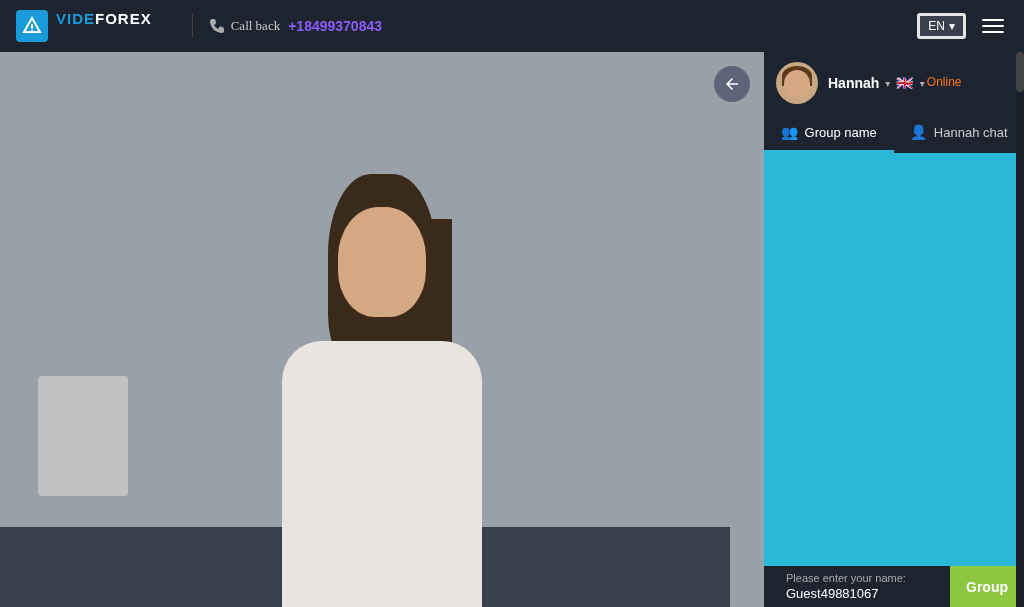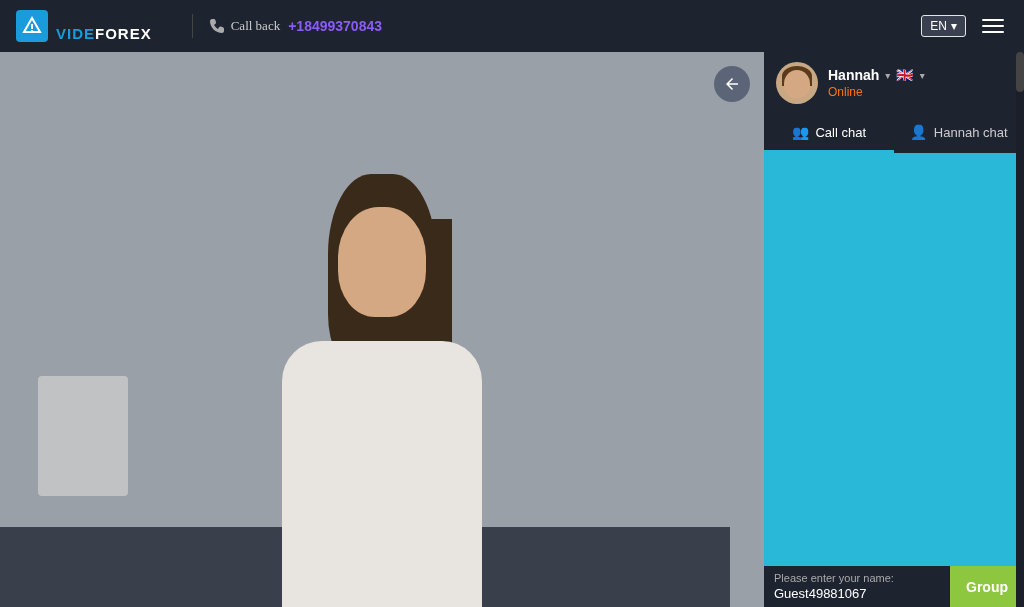--- a/index.html
+++ b/index.html
@@ -17,21 +17,21 @@
       background: #1e2330;
       height: 52px;
       display: flex;
       align-items: center;
       padding: 0 16px;
       position: relative;
       z-index: 10;
     }
     .logo-area {
       display: flex;
-      align-items: flex-end;
+      align-items: flex-start;
       gap: 8px;
       margin-right: 24px;
     }
     .logo-icon {
       width: 32px;
       height: 32px;
       background: #1a9bdc;
       border-radius: 4px;
       display: flex;
       align-items: center;
@@ -72,21 +72,21 @@
       margin-left: 8px;
     }
     .header-right {
       margin-left: auto;
       display: flex;
       align-items: center;
       gap: 12px;
     }
     .lang-btn {
       background: #3a4050;
-      border: 1px solid #e5e5e5;
+      border: 3px solid #e5e5e5;
       color: white;
       padding: 3px 8px;
       font-size: 12px;
       border-radius: 3px;
       cursor: pointer;
       display: flex;
       align-items: center;
       gap: 4px;
     }
     .menu-btn {
@@ -244,21 +244,20 @@
       top: 4px;
       left: 50%;
       transform: translateX(-50%);
       width: 30px;
       height: 20px;
       background: #5a3a1a;
       border-radius: 50% 50% 0 0;
     }
     .agent-name-area {
       display: flex;
-      flex-direction: column;
       gap: 2px;
     }
     .agent-name-row {
       display: flex;
       align-items: center;
       gap: 6px;
     }
     .agent-name {
       color: white;
       font-size: 14px;
@@ -313,21 +312,21 @@
     .name-input-area {
       background: #1e2330;
       padding: 0;
       display: flex;
       align-items: stretch;
     }
     .name-input-wrapper {
       flex: 1;
       display: flex;
       flex-direction: column;
-      padding: 6px 10px;
+      padding: 6px 22px;
     }
     .name-input-label {
       color: #aaa;
       font-size: 11px;
       margin-bottom: 2px;
     }
     .name-input {
       background: transparent;
       border: none;
       outline: none;
@@ -445,21 +444,21 @@
           <span class="flag-icon">🇬🇧</span>
           <span class="agent-dropdown">▾</span>
         </div>
         <span class="agent-status">Online</span>
       </div>
     </div>
 
     <div class="chat-tabs">
       <div class="chat-tab active">
         <span class="chat-tab-icon">👥</span>
-        <span>Call chat</span>
+        <span>Group name</span>
       </div>
       <div class="chat-tab">
         <span class="chat-tab-icon">👤</span>
         <span>Hannah chat</span>
       </div>
     </div>
 
     <div class="chat-messages">
     </div>
 

